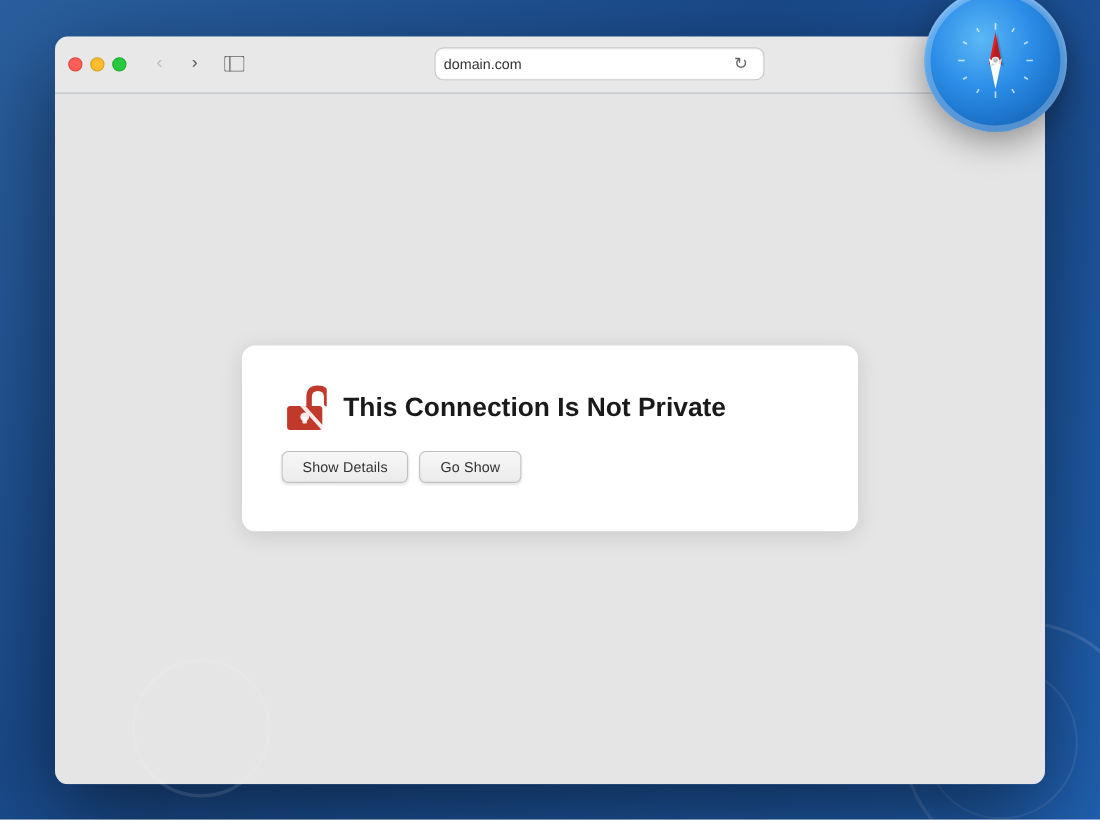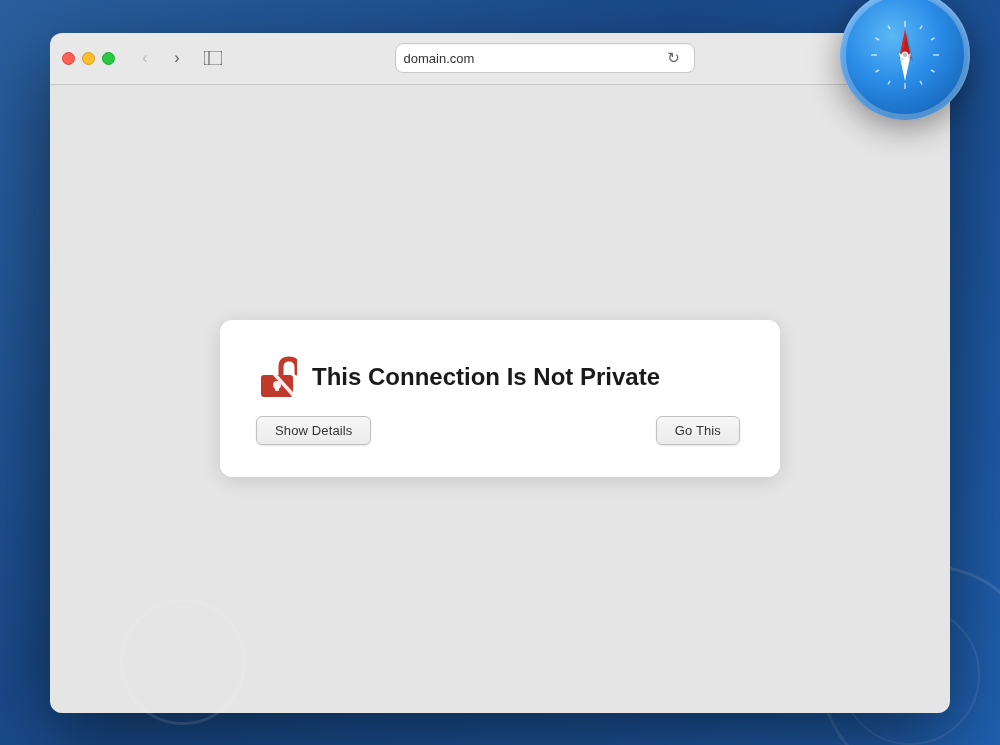--- a/index.html
+++ b/index.html
@@ -166,21 +166,21 @@
       display: flex;
       align-items: center;
       justify-content: center;
       position: relative;
     }
 
     
     .error-card {
       background: white;
       border-radius: 12px;
-      padding: 36px 40px 32px 36px;
+      padding: 36px 40px 44px 36px;
       width: 560px;
       box-shadow: 0 4px 20px rgba(0,0,0,0.12);
     }
 
     .error-header {
       display: flex;
       align-items: center;
       gap: 14px;
       margin-bottom: 18px;
     }
@@ -203,21 +203,21 @@
 
     .error-description {
       font-size: 14px;
       color: #444;
       line-height: 1.55;
       margin-bottom: 28px;
     }
 
     .error-actions {
       display: flex;
-      justify-content: space-between;
+      justify-content: flex-start;
       gap: 10px;
     }
 
     .action-btn {
       padding: 6px 18px;
       border-radius: 6px;
       font-size: 13px;
       cursor: pointer;
       border: 1px solid #c0c0c0;
       background: linear-gradient(to bottom, #f7f7f7, #ebebeb);
@@ -360,20 +360,20 @@
             <circle cx="20" cy="30" r="4" fill="white" opacity="0.9"></circle>
             <rect x="18" y="30" width="4" height="6" rx="1" fill="white" opacity="0.9"></rect>
           </svg>
         </div>
         <h1 class="error-title">This Connection Is Not Private</h1>
       </div>
 
 
       <div class="error-actions">
         <button class="action-btn">Show Details</button>
-        <button class="action-btn">Go This</button>
+        <button class="action-btn">Go Show</button>
       </div>
 
     </div>
 
   </div>
 
 </div>
 
 </body></html>

